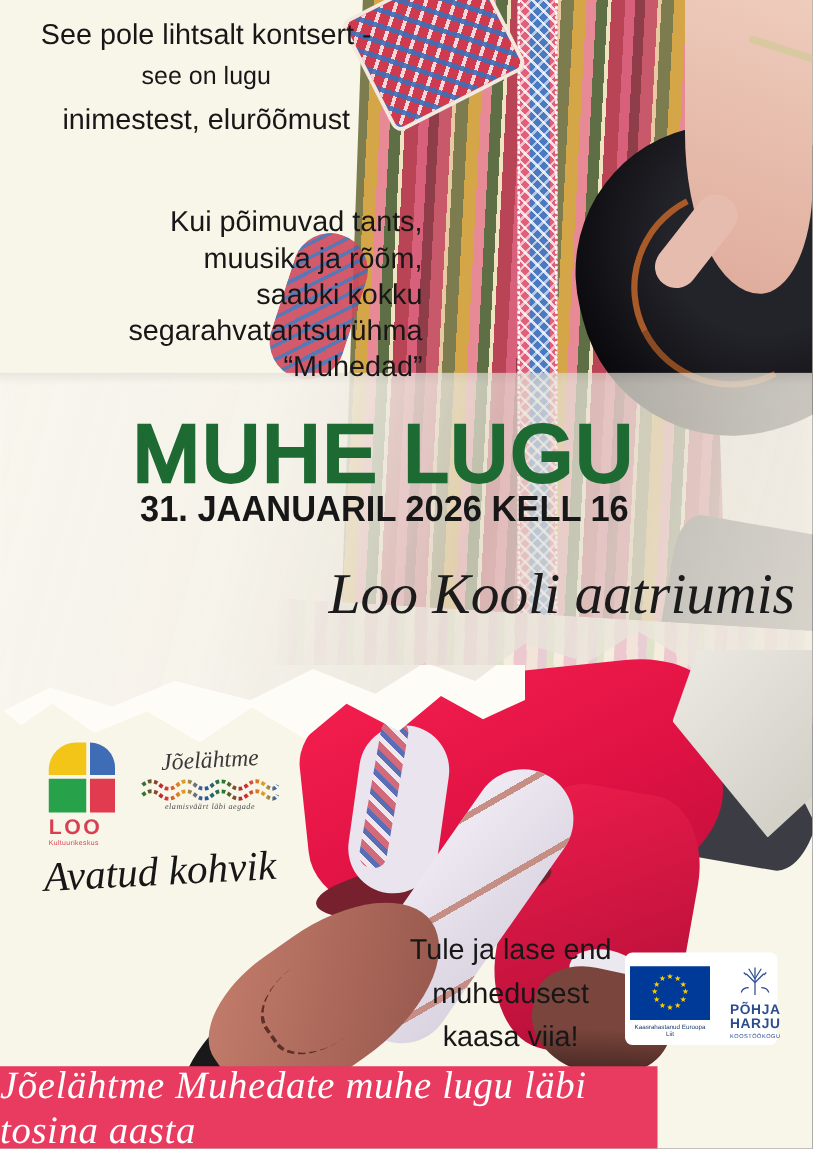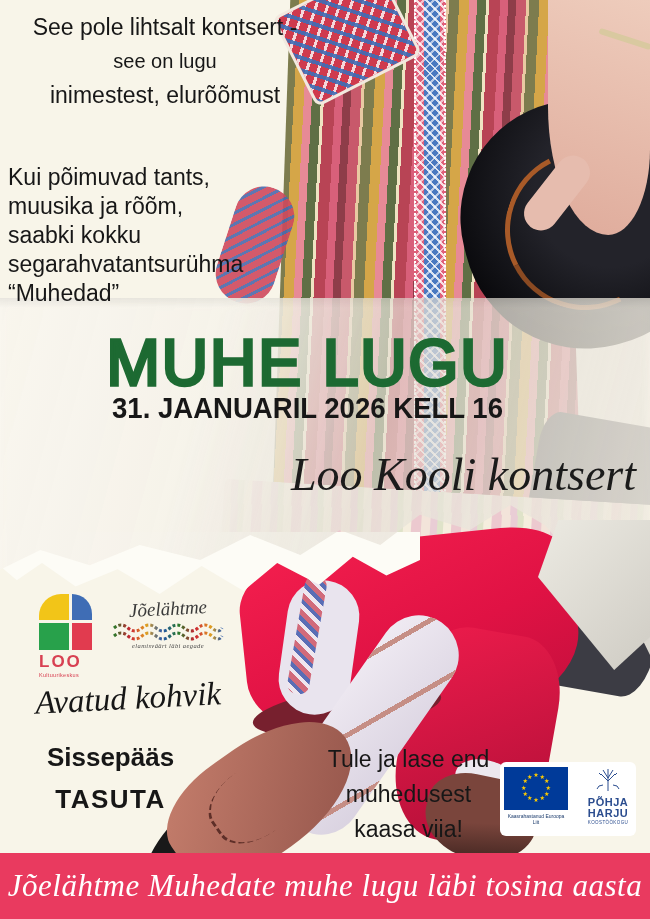--- a/index.html
+++ b/index.html
@@ -166,21 +166,21 @@
     position:absolute;left:538px;top:520px;width:112px;height:150px;z-index:3;
     background:linear-gradient(135deg,#eceae2,#cfccc4);
     clip-path:polygon(18% 0,100% 0,100% 78%,68% 100%,0 38%);
     filter:drop-shadow(2px 3px 3px rgba(80,70,60,.3));
   }
   
   .content{position:absolute;inset:0;z-index:5;}
   .txt{position:absolute;}
   .intro{left:0;top:12px;width:330px;text-align:center;font-size:23px;line-height:30px;}
   .intro .big{font-size:20px;line-height:38px;}
-  .verse{left:8px;top:163px;width:330px;text-align:left;font-size:23px;line-height:29px;}
+  .verse{left:8px;top:163px;width:330px;text-align:right;font-size:23px;line-height:29px;}
   .title{
     left:0;top:326px;width:615px;text-align:center;
     font-size:64px;font-weight:400;letter-spacing:2px;
     color:var(--c-title-green);-webkit-text-stroke:3.5px var(--c-title-green);
   }
   .datetime{
     left:0;top:392px;width:615px;text-align:center;
     font-size:29px;font-weight:700;letter-spacing:0;
     transform:scaleX(.95);
   }
@@ -201,32 +201,32 @@
   .loo-b{left:33px;top:0;width:20px;height:26px;background:#3f6db5;border-top-right-radius:20px;}
   .loo-g{left:0;top:29px;width:30px;height:27px;background:#28a14b;}
   .loo-r{left:33px;top:29px;width:20px;height:27px;background:#e13b4f;}
   .loo-name{margin-top:10px;color:var(--c-loo-red);font-size:17px;font-weight:600;letter-spacing:2px;margin-left:6px;}
   .loo-sub{color:var(--c-loo-red);font-size:5.5px;margin-left:6px;letter-spacing:.3px;}
   .jo-logo{left:103px;top:598px;width:130px;text-align:center;}
   .jo-name{font-size:19px;color:#3a3a3a;transform:rotate(-3deg);}
   .jo-waves{display:block;margin:2px auto 0;}
   .jo-sub{font-size:6.5px;color:#4a4a4a;letter-spacing:.4px;}
   .eu-card{
-    left:500px;top:762px;width:136px;height:74px;background:#fff;border-radius:6px;
-    display:flex;align-items:flex-start;justify-content:space-between;padding:5px 4px;gap:16px;
+    left:500px;top:762px;width:122px;height:74px;background:#fff;border-radius:6px;
+    display:flex;align-items:flex-end;justify-content:space-between;padding:5px 4px;gap:16px;
   }
   .eu-block{width:74px;text-align:center;}
   .eu-flag{position:relative;width:64px;height:43px;background:var(--c-eu-blue);margin:0 auto;}
   .eu-caption{font-size:5px;color:#1a3a6b;margin-top:3px;}
   .ph-block{width:62px;text-align:center;color:var(--c-pohja-blue);}
   .ph-name{font-size:11px;font-weight:700;line-height:11px;letter-spacing:.5px;}
   .ph-sub{font-size:4.5px;letter-spacing:.4px;margin-top:1px;}
   
   .banner{
-    position:absolute;left:0;top:853px;width:650px;height:66px;z-index:6;
+    position:absolute;left:0;top:853px;width:526px;height:66px;z-index:6;
     background:var(--c-banner-pink);
     display:flex;align-items:center;justify-content:center;
   }
   .banner-text{color:#fff;font-size:31px;letter-spacing:.5px;}
 </style>
 </head>
 <body>
 
 <div class="poster">
 
@@ -273,21 +273,21 @@
     <div class="txt verse">
       <div>Kui põimuvad tants,</div>
       <div>muusika ja rõõm,</div>
       <div>saabki kokku</div>
       <div>segarahvatantsurühma</div>
       <div>“Muhedad”</div>
     </div>
 
     <div class="txt title">MUHE LUGU</div>
     <div class="txt datetime">31. JAANUARIL 2026 KELL 16</div>
-    <div class="txt venue script">Loo Kooli kontsert</div>
+    <div class="txt venue script">Loo Kooli aatriumis</div>
 
     <div class="txt loo-logo">
       <div class="loo-blocks">
         <div class="loo-y"></div>
         <div class="loo-b"></div>
         <div class="loo-g"></div>
         <div class="loo-r"></div>
       </div>
       <div class="loo-name">LOO</div>
       <div class="loo-sub">Kultuurikeskus</div>
@@ -309,24 +309,20 @@
           </linearGradient>
         </defs>
         <path d="M2 6 Q9 0 16 6 T30 6 T44 6 T58 6 T72 6 T86 6 T100 6 T110 6" fill="none" stroke="url(#wg)" stroke-width="3" stroke-dasharray="3 2"></path>
         <path d="M2 14 Q9 8 16 14 T30 14 T44 14 T58 14 T72 14 T86 14 T100 14 T110 14" fill="none" stroke="url(#wg)" stroke-width="3" stroke-dasharray="3 2"></path>
       </svg>
       <div class="jo-sub script">elamisväärt läbi aegade</div>
     </div>
 
     <div class="txt cafe script">Avatud kohvik</div>
 
-    <div class="txt entry">
-      <div>Sissepääs</div>
-      <div class="value">TASUTA</div>
-    </div>
 
     <div class="txt invite">
       <div>Tule ja lase end</div>
       <div>muhedusest</div>
       <div>kaasa viia!</div>
     </div>
 
     <div class="txt eu-card">
       <div class="eu-block">
         <div class="eu-flag">

